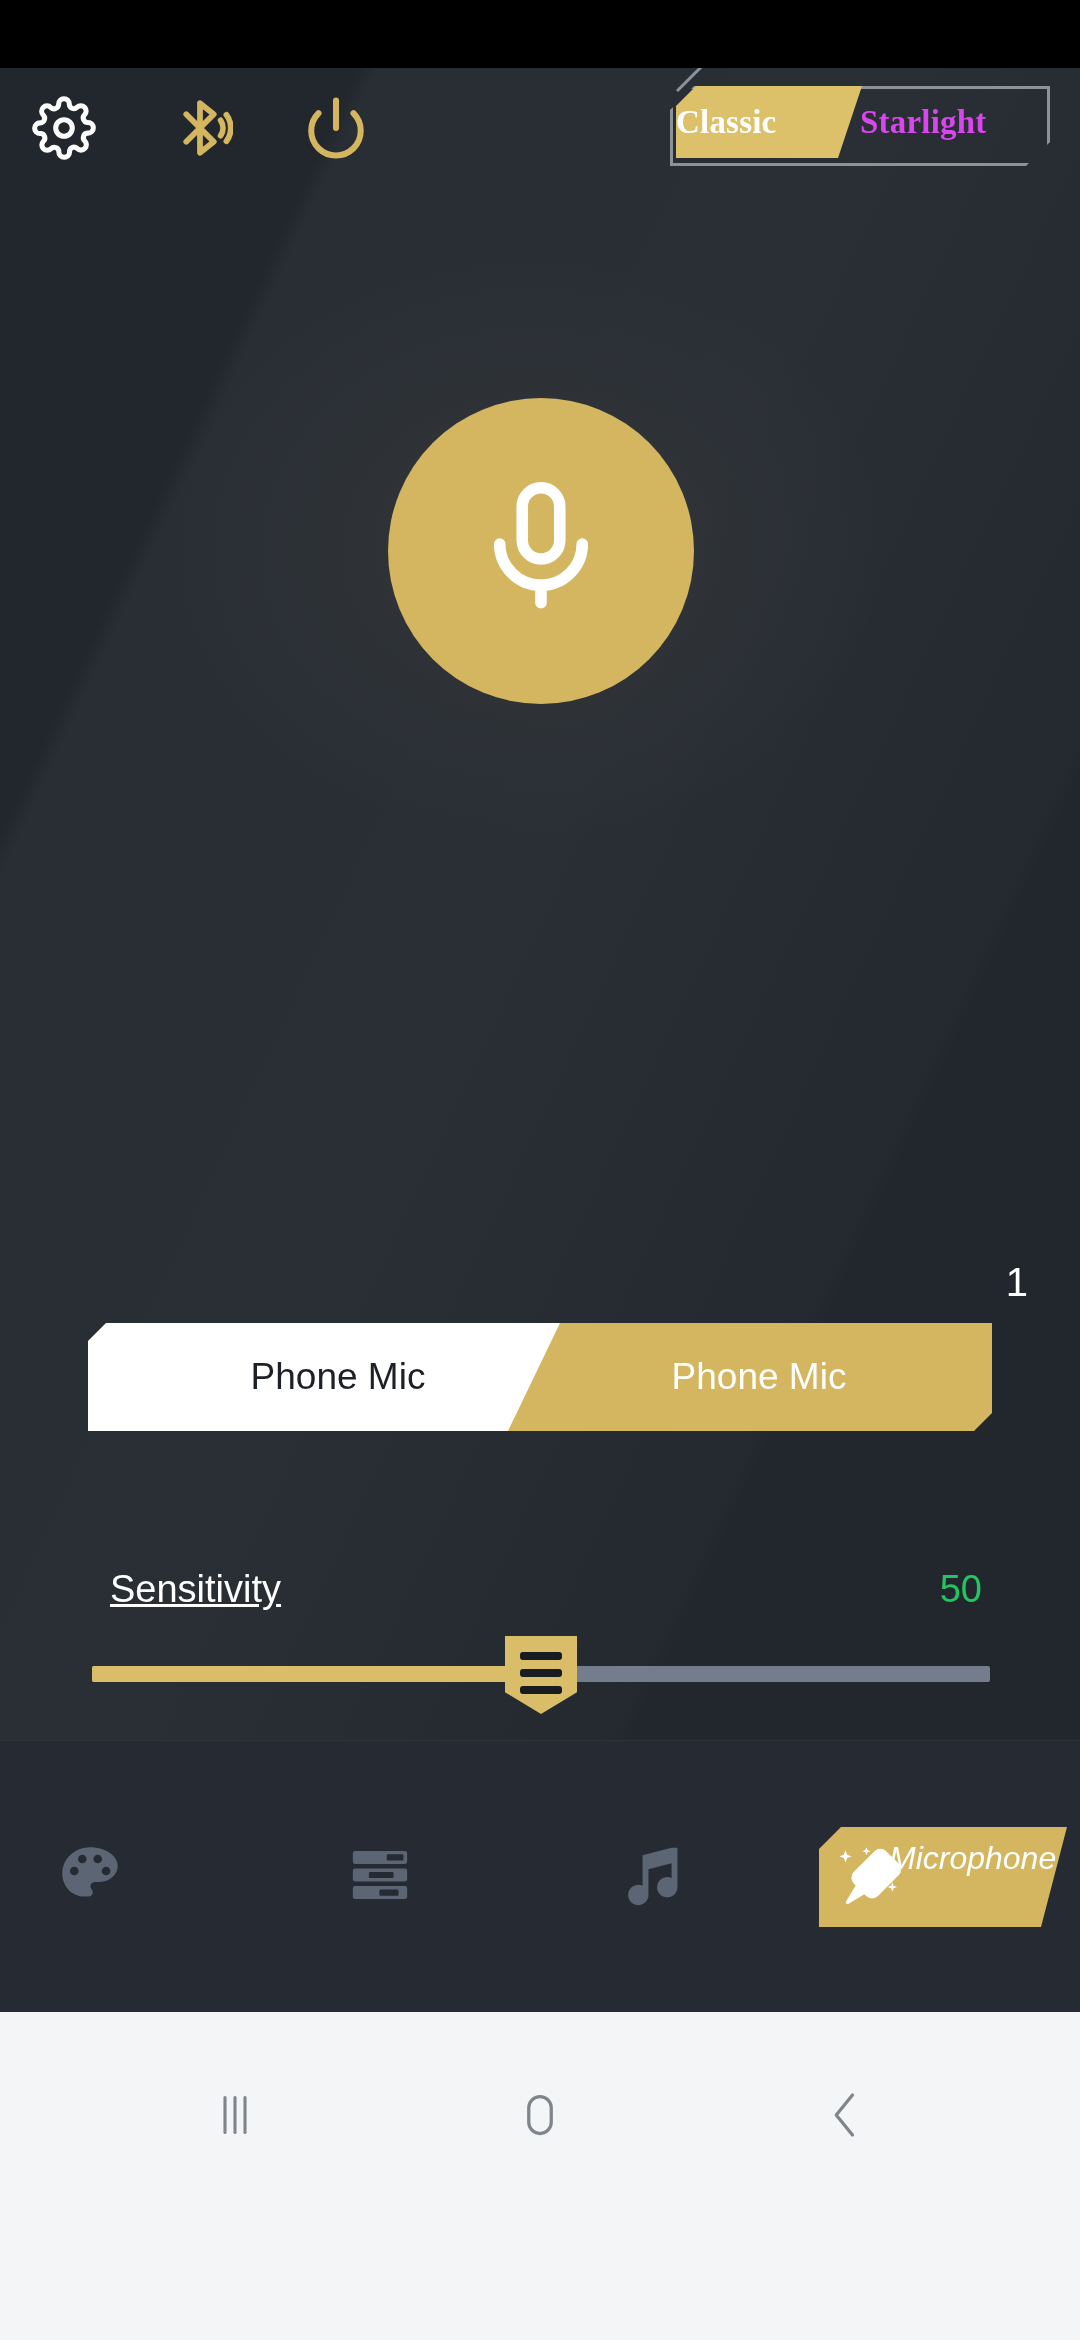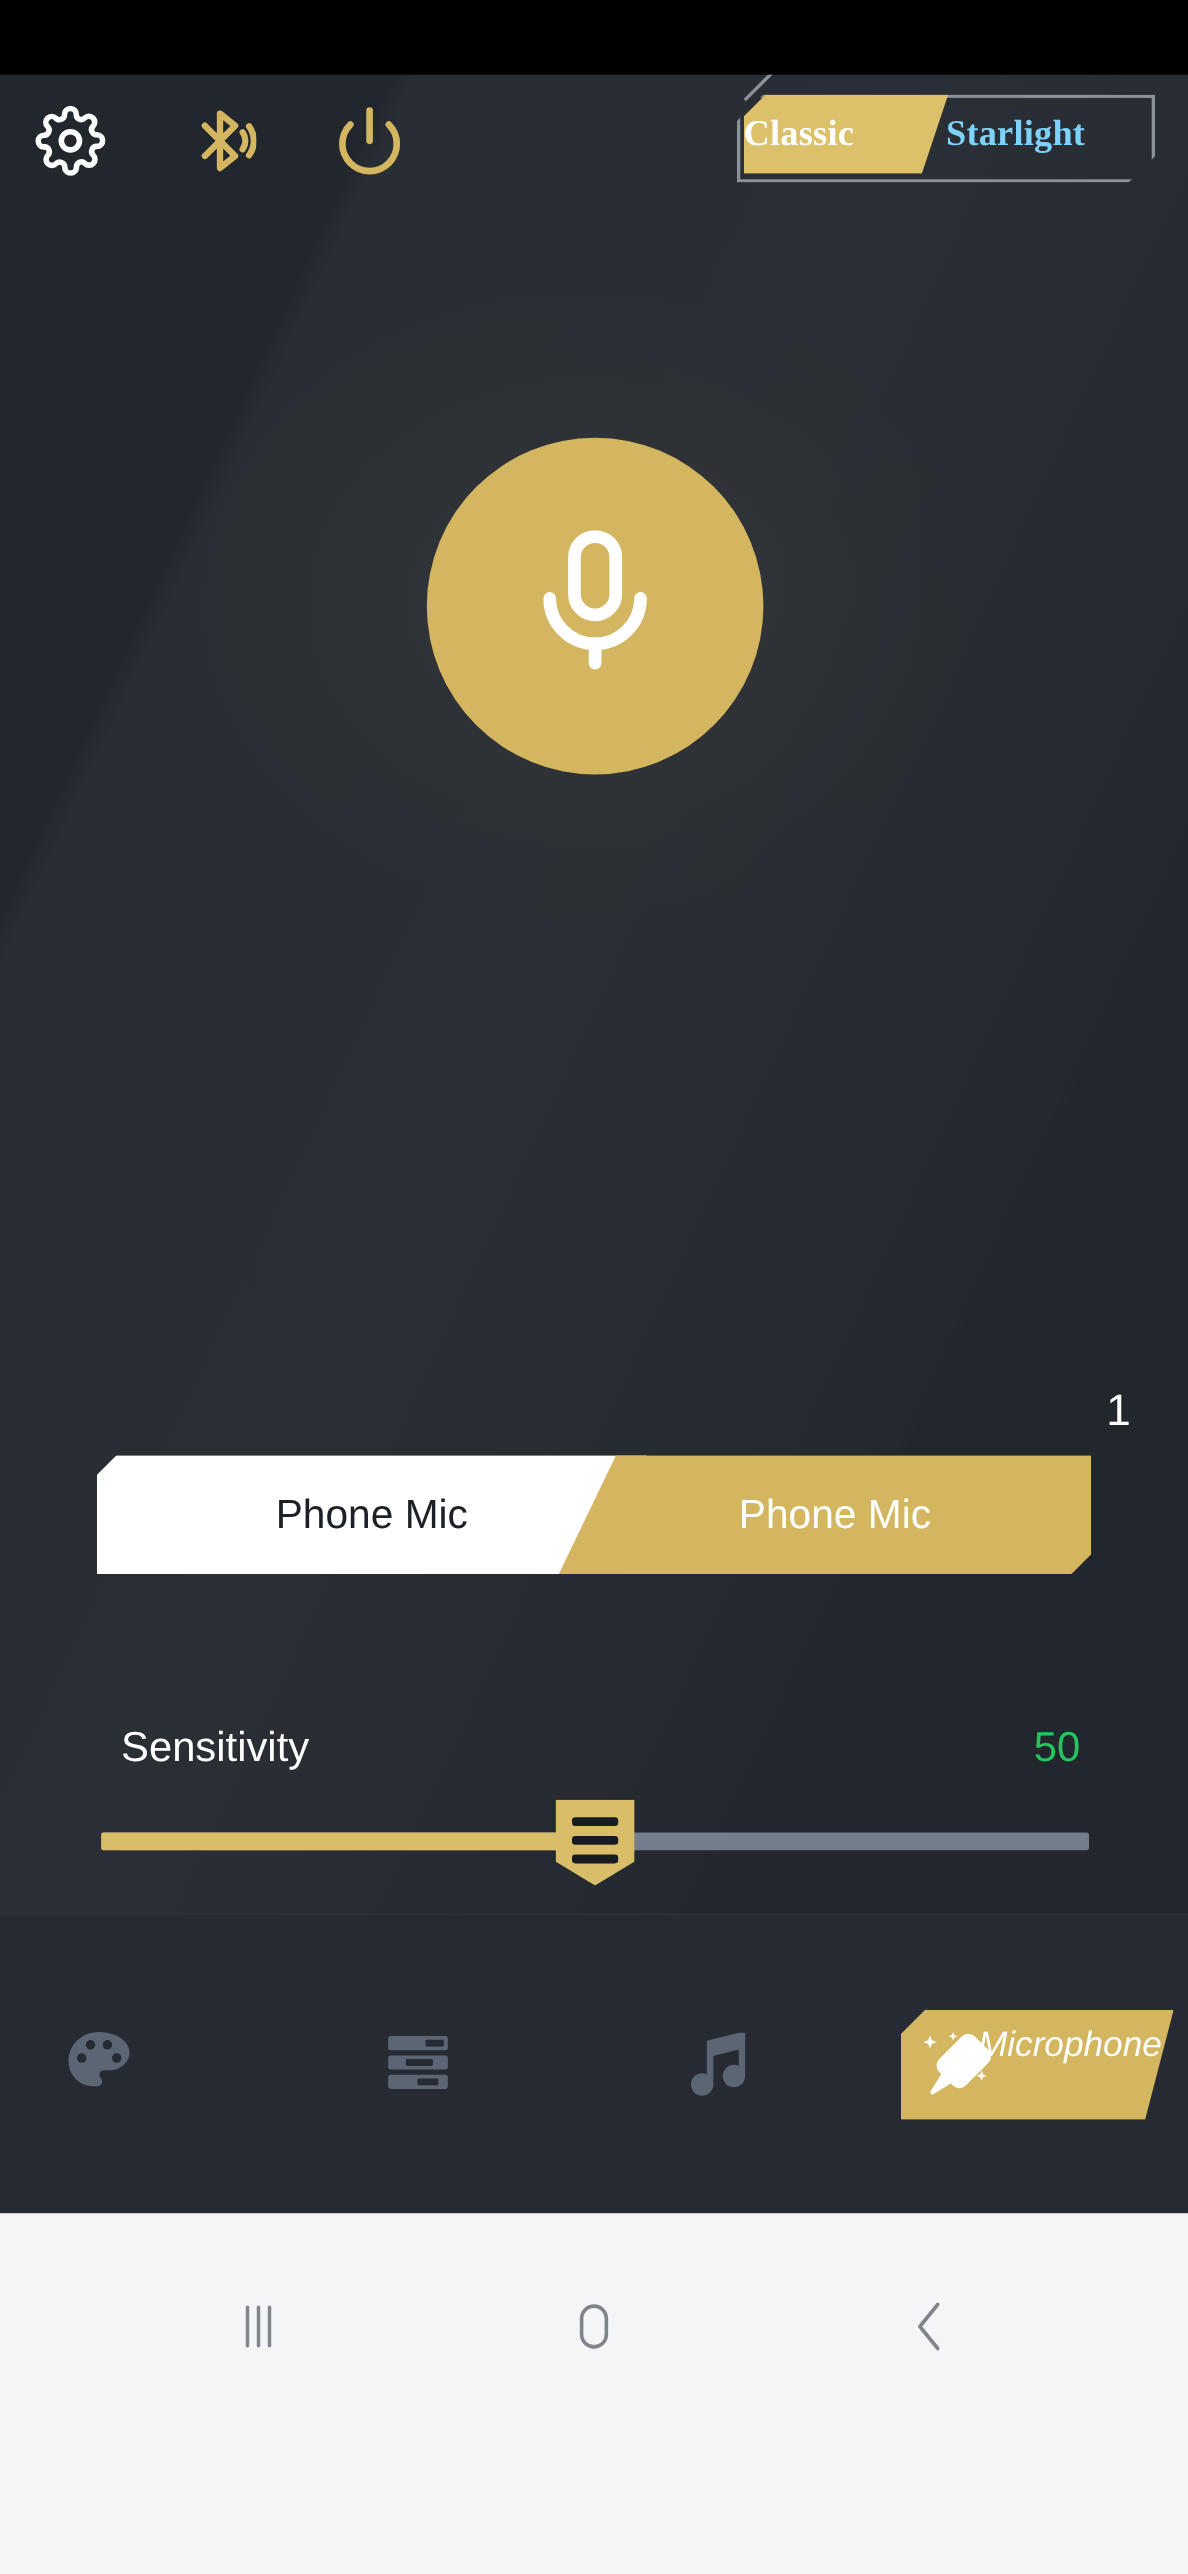--- a/index.html
+++ b/index.html
@@ -87,21 +87,21 @@
   }
   #theme-classic {
     left:6px; width:186px;
     background:#dcc06a;
     color:#ffffff;
     font-weight:bold;
     clip-path: polygon(20px 0, 100% 0, calc(100% - 24px) 100%, 0 100%, 0 20px);
   }
   #theme-starlight {
     left:190px; width:186px;
-    color:#7dd3fc; font-weight:bold;
+    color:#d946ef; font-weight:bold;
   }
 
   
   #mic-circle {
     position:absolute; left:388px; top:330px;
     width:306px; height:306px;
     border-radius:50%;
     background:#d3b65f;
     display:flex; align-items:center; justify-content:center;
   }
@@ -139,21 +139,21 @@
   
   #sensitivity-block {
     position:absolute; left:92px; top:1500px;
     width:900px; height:160px;
   }
   #sens-row {
     position:relative; width:900px; height:60px;
   }
   #sens-label {
     position:absolute; left:18px; top:0;
-    font-size:38px; color:#ffffff;
+    font-size:38px; color:#ffffff;text-decoration:underline;
   }
   #sens-value {
     position:absolute; right:10px; top:0;
     font-size:38px; color:#22c55e;
   }
   #sens-track-wrap {
     position:absolute; left:0; top:98px;
     width:898px; height:18px;
   }
   #sens-track-bg {

